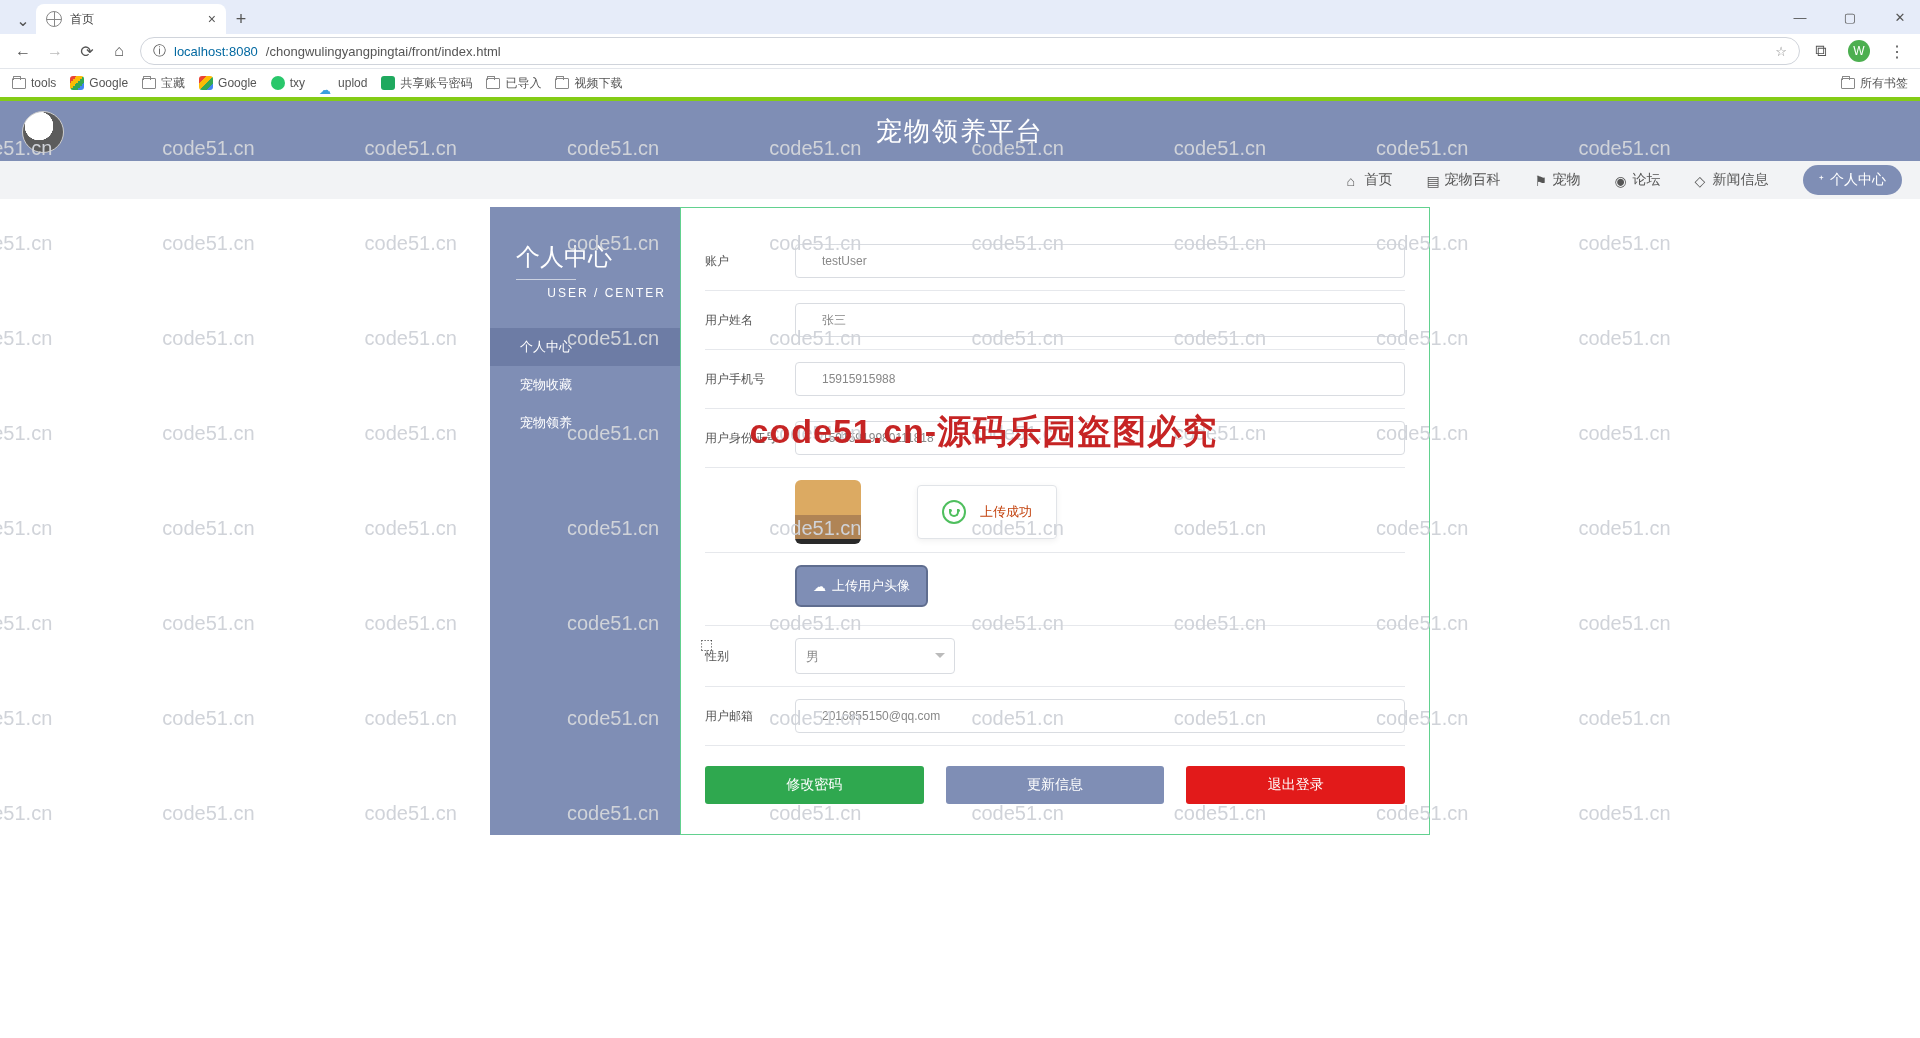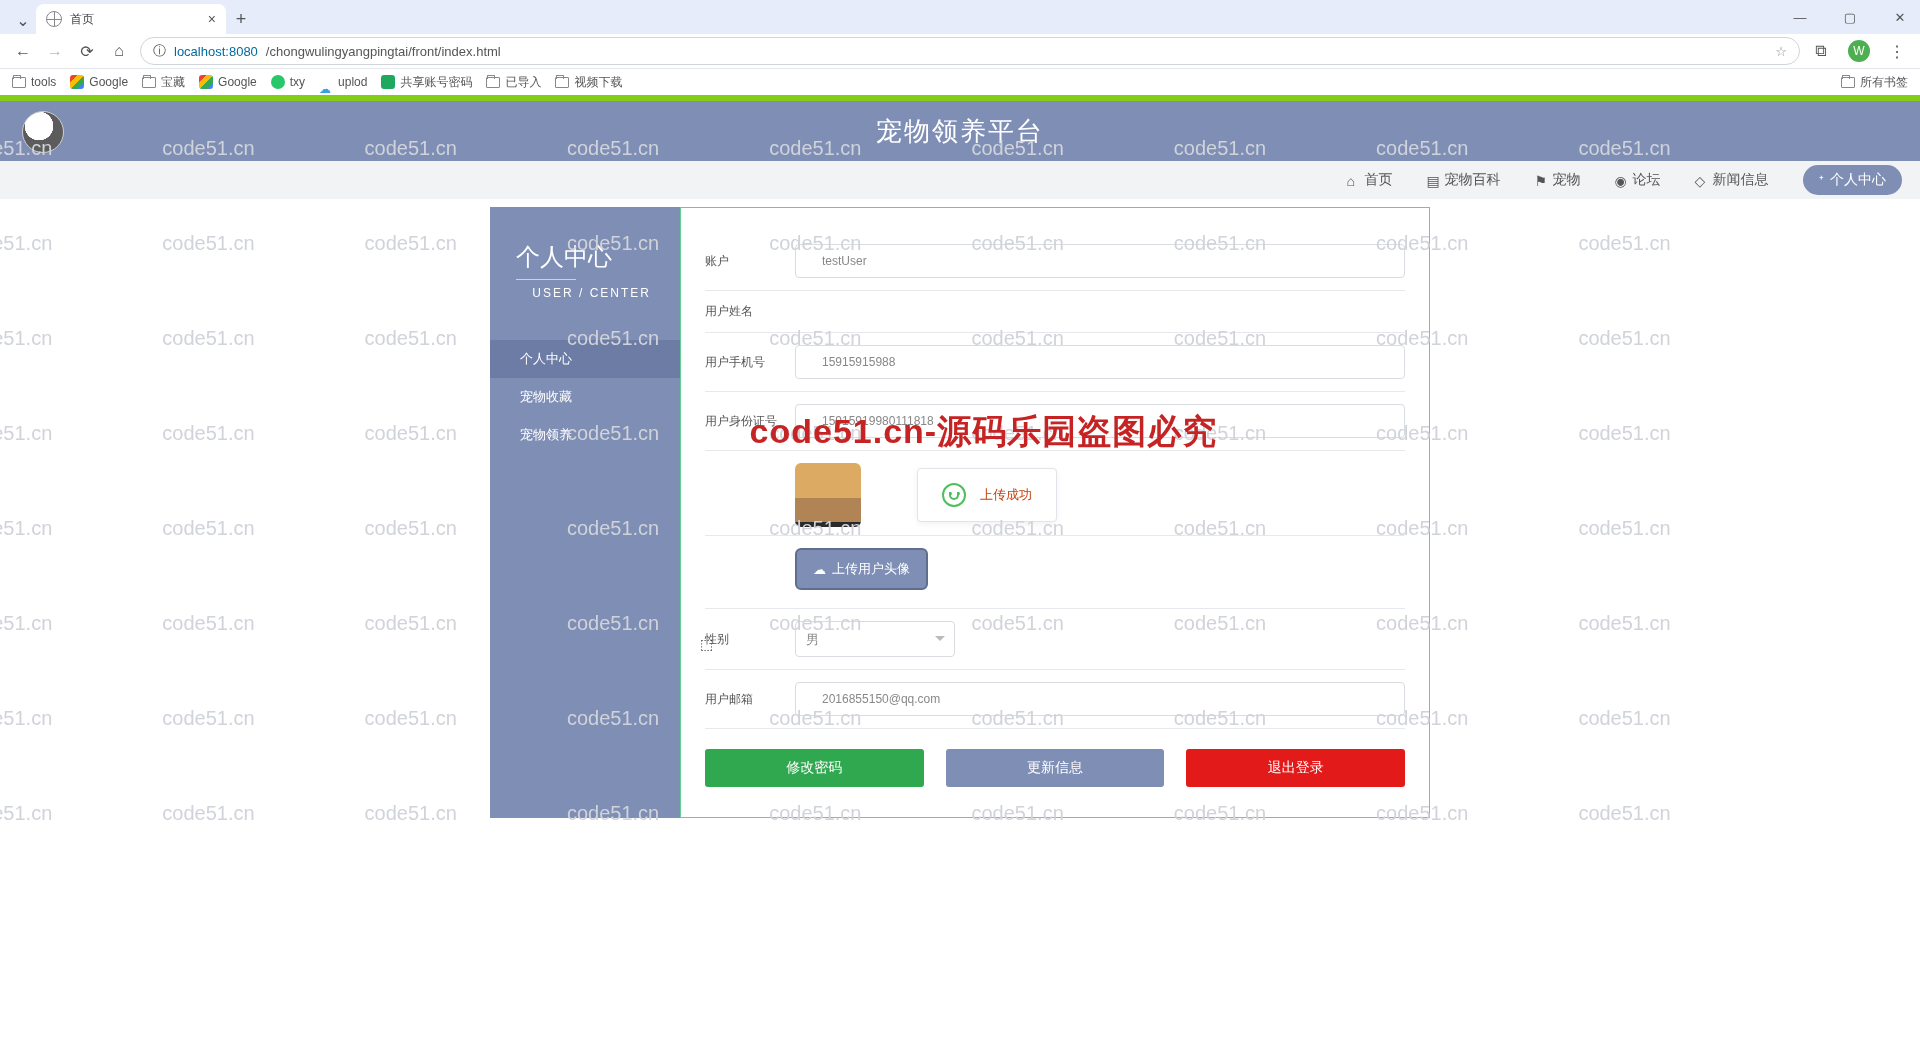--- a/index.html
+++ b/index.html
@@ -20,21 +20,21 @@
 
   .chrome-addr { height: 35px; background: #fff; display: flex; align-items: center; padding: 0 12px; gap: 10px; border-bottom: 1px solid #e3e6eb; }
   .icon-btn { width: 22px; height: 22px; display:flex; align-items:center; justify-content:center; color:#555; font-size:16px; }
   .icon-btn.disabled { color: #bbb; }
   .addr-bar { flex: 1; height: 28px; border: 1px solid #d0d4db; border-radius: 14px; display: flex; align-items: center; padding: 0 12px; gap: 8px; font-size: 13px; color: #555; }
   .addr-host { color: #0369a1; }
   .addr-star { margin-left: auto; color: #888; }
   .right-icons { display:flex; align-items:center; gap:16px; }
   .avatar-dot { width:22px; height:22px; border-radius:50%; background:#4caf50; color:#fff; display:flex; align-items:center; justify-content:center; font-size:12px; }
 
-  .chrome-bk { height: 32px; background: #fff; display: flex; align-items: center; padding: 0 12px; gap: 14px; border-bottom: 6px solid #84cc16; font-size: 12px; color: #555; }
+  .chrome-bk { height: 32px; background: #fff; display: flex; align-items: center; padding: 0 12px; gap: 14px; border-bottom: 4px solid #84cc16; font-size: 12px; color: #555; }
   .bk-item { display:flex; align-items:center; gap:5px; }
   .bk-folder { width:14px; height:11px; border:1px solid #888; border-radius:1px; position:relative; }
   .bk-folder::before { content:""; position:absolute; top:-3px; left:0; width:6px; height:3px; border:1px solid #888; border-bottom:none; border-radius:1px 1px 0 0; }
   .bk-favicon { width:14px; height:14px; border-radius:3px; }
   .g-icon { background: linear-gradient(135deg,#ea4335 0 25%,#fbbc05 0 50%,#34a853 0 75%,#4285f4 0); }
   .txy-icon { background:#29c76b; border-radius:50%; }
   .up-icon { width:14px; height:1px; background:none; color:#3aa0e0; font-size:12px; }
   .grn-icon { background:#1fa95e; }
   .bk-spacer { flex:1; }
 
@@ -48,21 +48,21 @@
   .nav .item { display:flex; align-items:center; gap:4px; }
   .nav .item svg, .nav .item .nv-ic { width:14px; height:14px; }
   .nav .pill { background:#7f8eb5; color:#fff; padding:6px 16px; border-radius:16px; display:flex; align-items:center; gap:6px; }
 
   
   .main-wrap { display:flex; justify-content:center; padding-top:8px; }
   .layout { display:flex; width:940px; }
   .sidebar { width:190px; background:#7f8eb5; color:#fff; padding:34px 0 40px 0; }
   .sidebar-title { font-size:24px; padding:0 0 6px 26px; }
   .sidebar-divider { height:1px; background:rgba(255,255,255,.6); margin:0 26px 6px 26px; width:60px; }
-  .sidebar-sub { font-size:12px; letter-spacing:2px; text-align:right; padding-right:29px; margin-bottom:40px; }
+  .sidebar-sub { font-size:12px; letter-spacing:2px; text-align:right; padding-right:14px; margin-bottom:28px; }
   .side-item { font-size:13px; padding:10px 0 10px 30px; }
   .side-item.active { background:#6d7ca5; }
 
   .content { flex:1; border:1px solid #62d18f; padding:24px 24px 30px 24px; }
   .row { display:flex; align-items:center; padding:12px 0; border-bottom:1px solid #e6e8ec; }
   .row label { width:90px; font-size:12px; color:#555; }
   .row input[type=text] { flex:1; height:34px; border:1px solid #d9dce1; border-radius:4px; padding:0 26px; font-size:12px; color:#888; outline:none; }
   .row select { width:160px; height:36px; border:1px solid #d9dce1; border-radius:4px; padding:0 10px; font-size:13px; color:#888; background:#fff; appearance:none; }
   .select-wrap { width:160px; position:relative; }
   .select-wrap::after { content:""; position:absolute; right:10px; top:15px; border:5px solid transparent; border-top-color:#bbb; }
@@ -216,20 +216,21 @@
       <div class="side-item"><span>宠物领养</span></div>
     </div>
 
     <div class="content">
       <div class="row">
         <label>账户</label>
         <input type="text" value="testUser" style="">
       </div>
       <div class="row">
         <label>用户姓名</label>
+        <input type="text" value="张三" style="">
       </div>
       <div class="row">
         <label>用户手机号</label>
         <input type="text" value="15915915988" style="">
       </div>
       <div class="row">
         <label>用户身份证号</label>
         <input type="text" value="15915919980111818" style="">
       </div>
 

